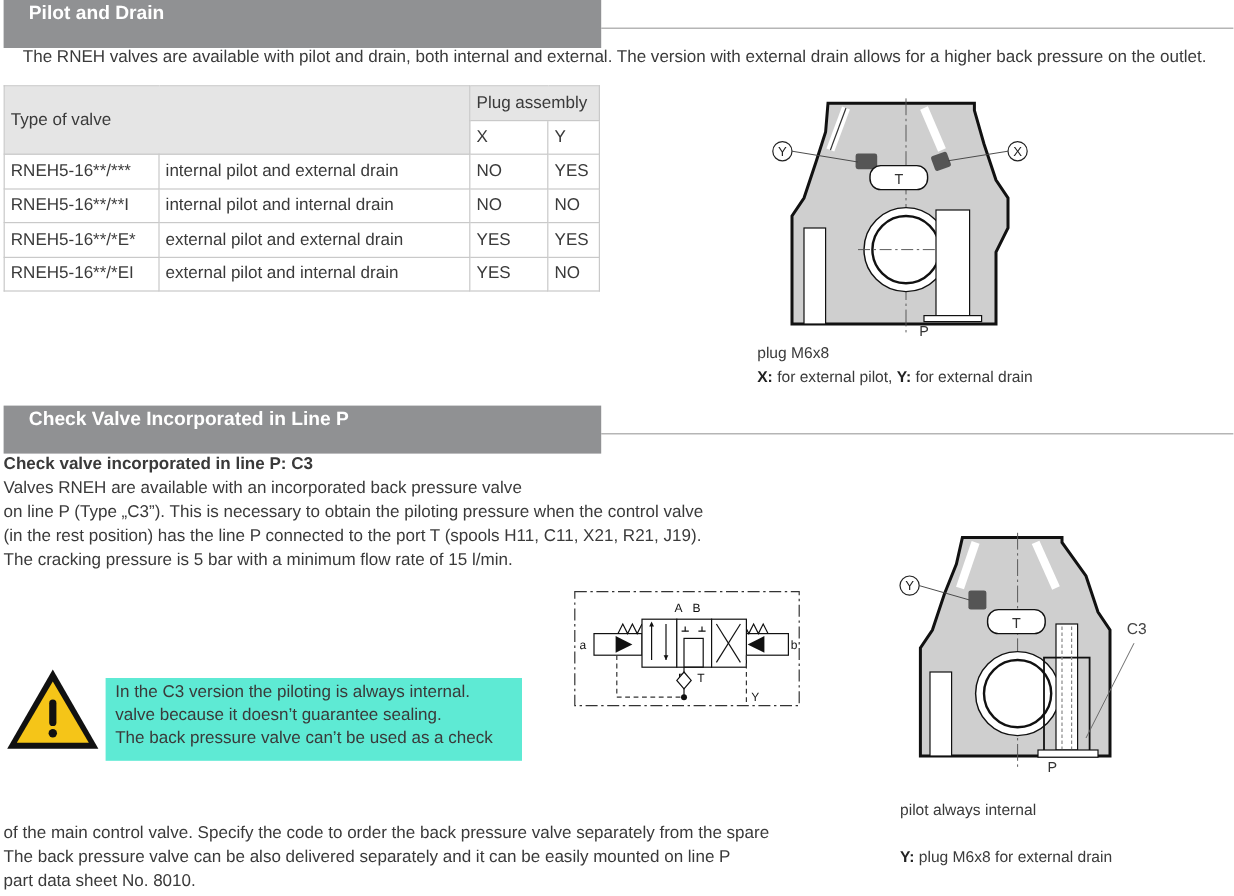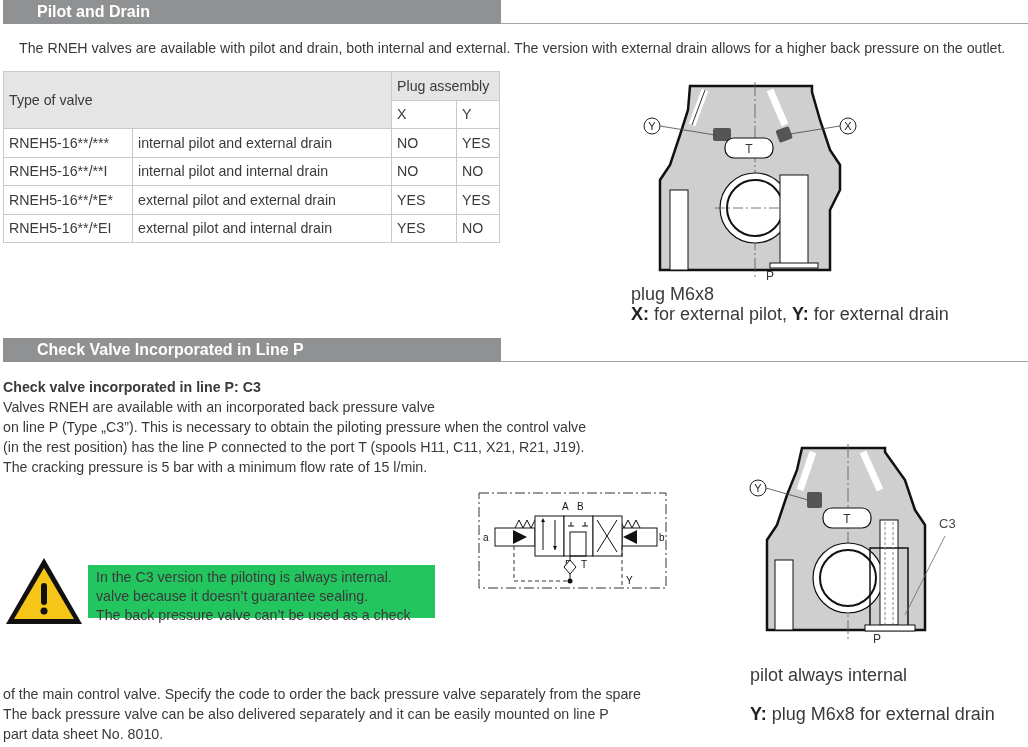--- a/index.html
+++ b/index.html
@@ -1,45 +1,45 @@
 <!DOCTYPE html>
 <html><head>
 <meta charset="utf-8">
 <style>
   * { box-sizing: border-box; margin: 0; padding: 0; }
   html, body { width: 1028px; height: 747px; background: #ffffff; overflow: hidden; }
   body { position: relative; font-family: "Liberation Sans", sans-serif; color: #3a3a3a; }
 
   .section-header {
-    position: absolute; left: 3px; height: 24px; background: #909193;
+    position: absolute; left: 3px; height: 40px; background: #909193;
     color: #ffffff; font-weight: bold; font-size: 16px; line-height: 24px;
-    padding-left: 34px;
+    padding-left: 21px;
   }
   .section-rule {
     position: absolute; height: 1px; background: #a4a4a4;
   }
   .para { position: absolute; font-size: 14.2px; line-height: 20px; color: #3a3a3a; }
 
   table.plug-table {
     position: absolute; left: 3px; top: 71px; width: 497px;
     border-collapse: collapse; font-size: 14.2px; color: #3a3a3a;
   }
   table.plug-table td, table.plug-table th {
     border: 1px solid #c9c9c9; height: 28.5px; padding: 0 5px; text-align: left; font-weight: normal;
   }
   table.plug-table th.hdr { background: #e5e5e5; }
   table.plug-table td.code { white-space: nowrap; }
 
   .diagram { position: absolute; }
-  .caption { position: absolute; font-size: 18px; line-height: 20px; color: #3a3a3a; }
+  .caption { position: absolute; font-size: 13px; line-height: 20px; color: #3a3a3a; }
   .caption b { color: #222; }
 
   .warning-box {
-    position: absolute; left: 88px; top: 565px; width: 347px; height: 53px;
-    background: #22c55e; padding: 3px 8px; font-size: 14.2px; line-height: 19px;
+    position: absolute; left: 88px; top: 565px; width: 347px; height: 69px;
+    background: #5eead4; padding: 3px 8px; font-size: 14.2px; line-height: 19px;
   }
   .sub-title { font-weight: bold; }
 </style>
 </head>
 <body>
 
 <div class="section-header" style="top:0; width:498px;">
   <span>Pilot and Drain</span>
 </div>
 <div class="section-rule" style="left:501px; top:23px; width:527px;"></div>

